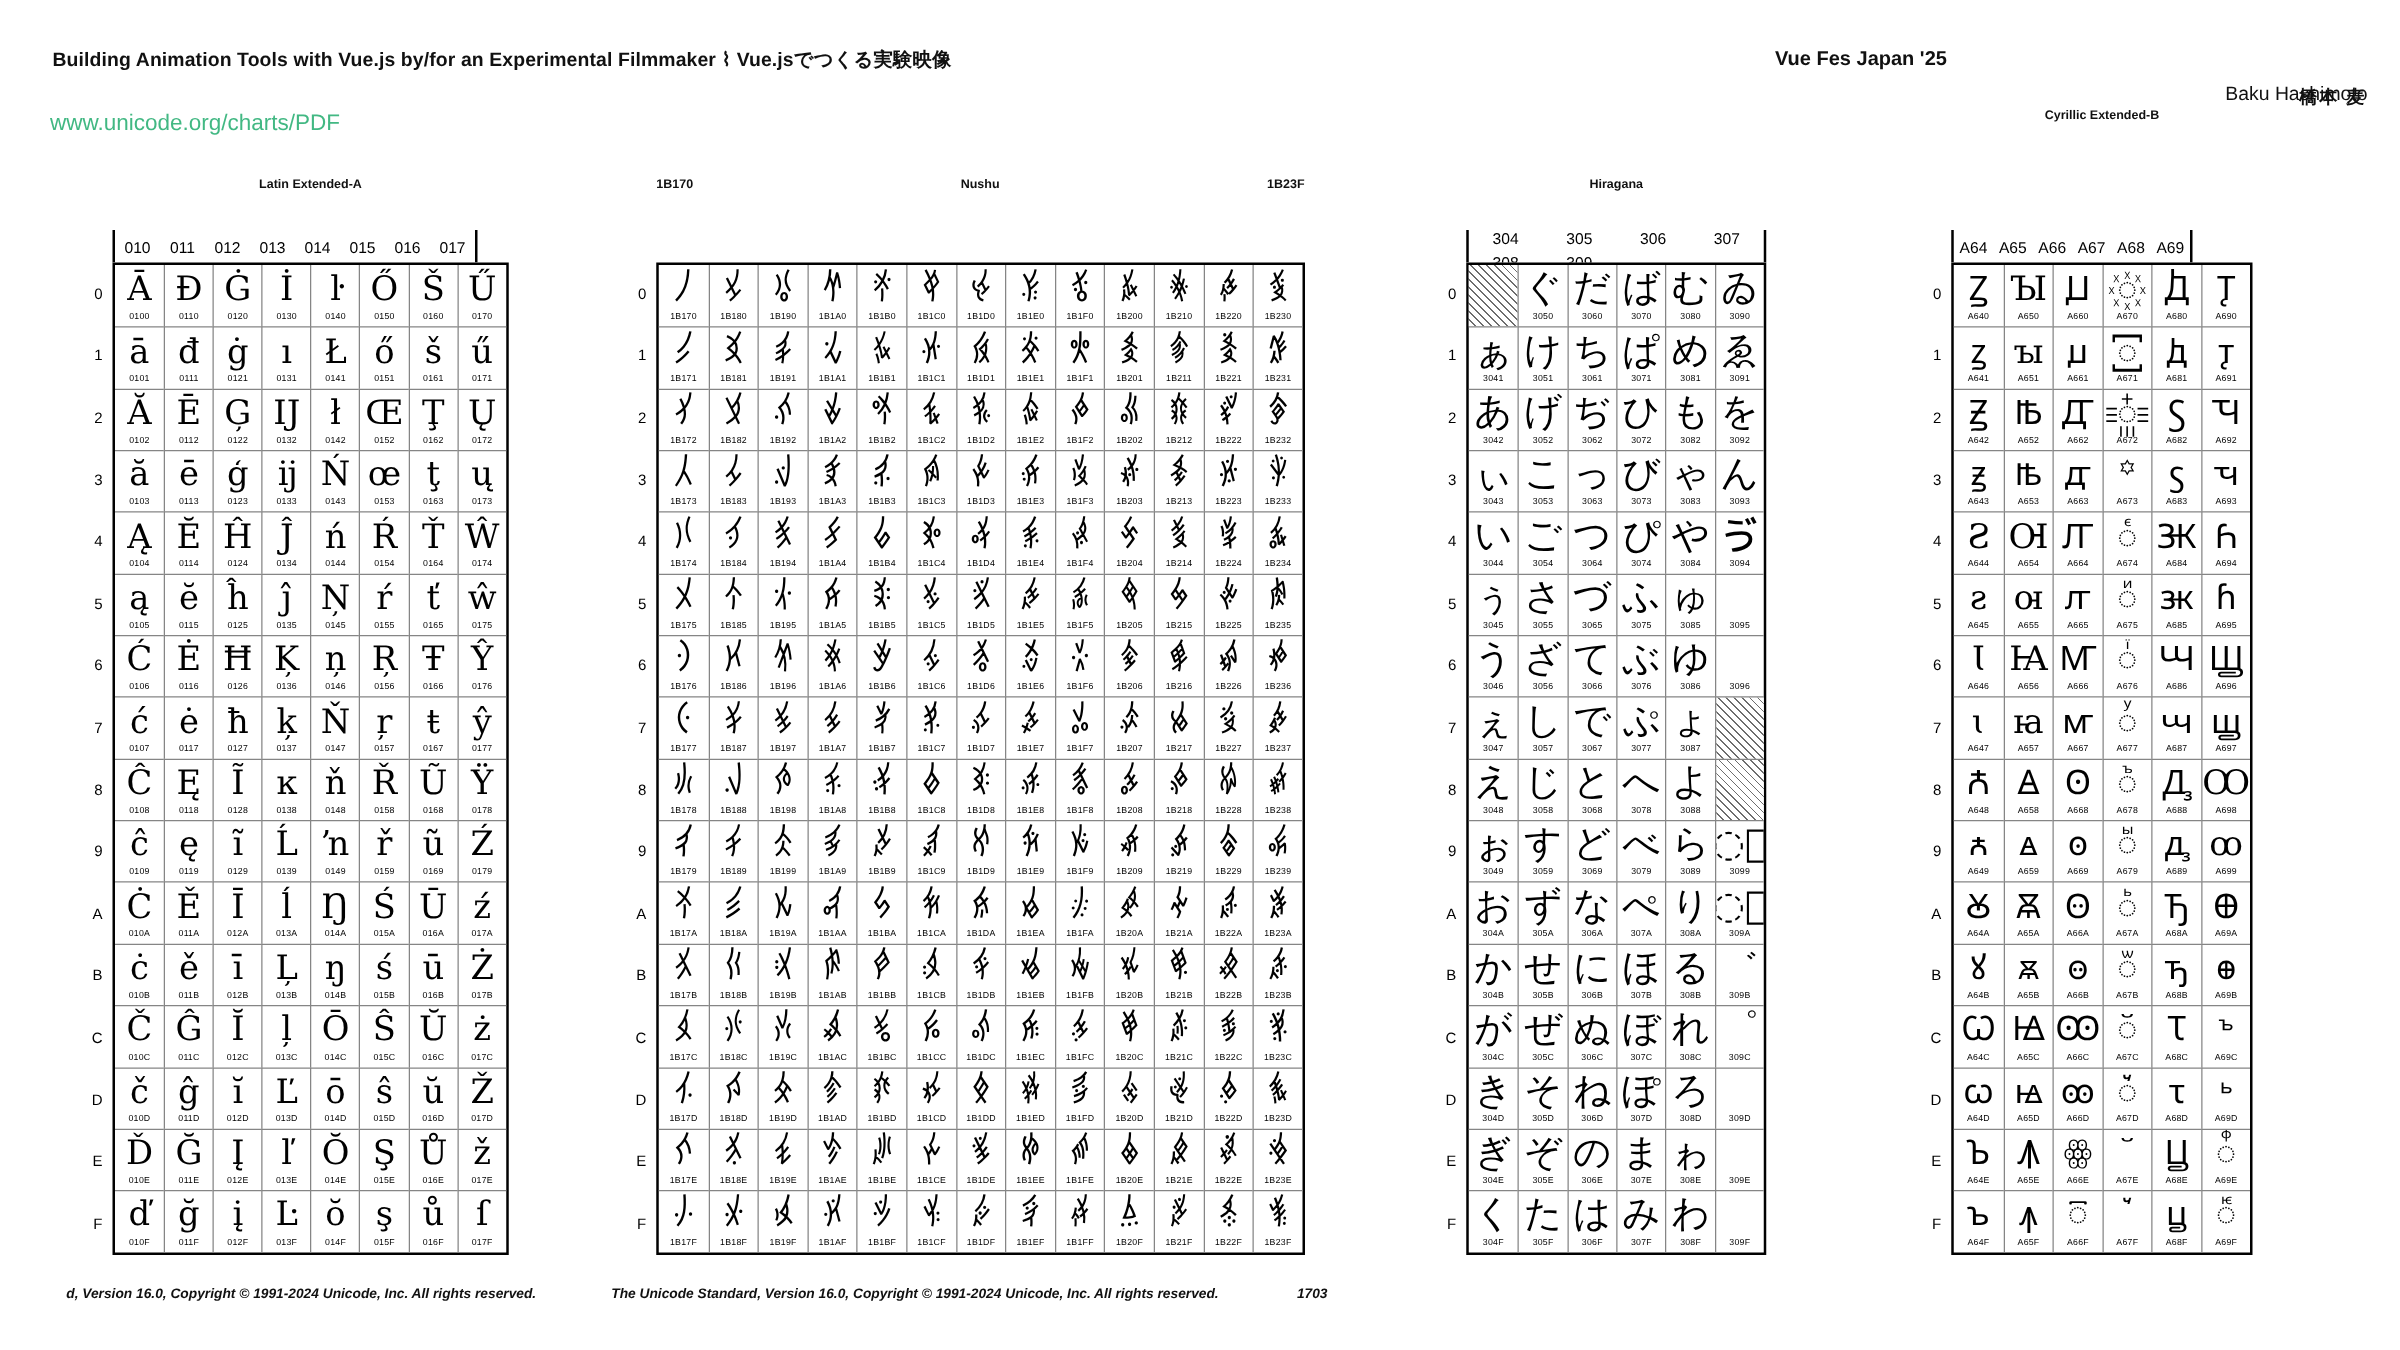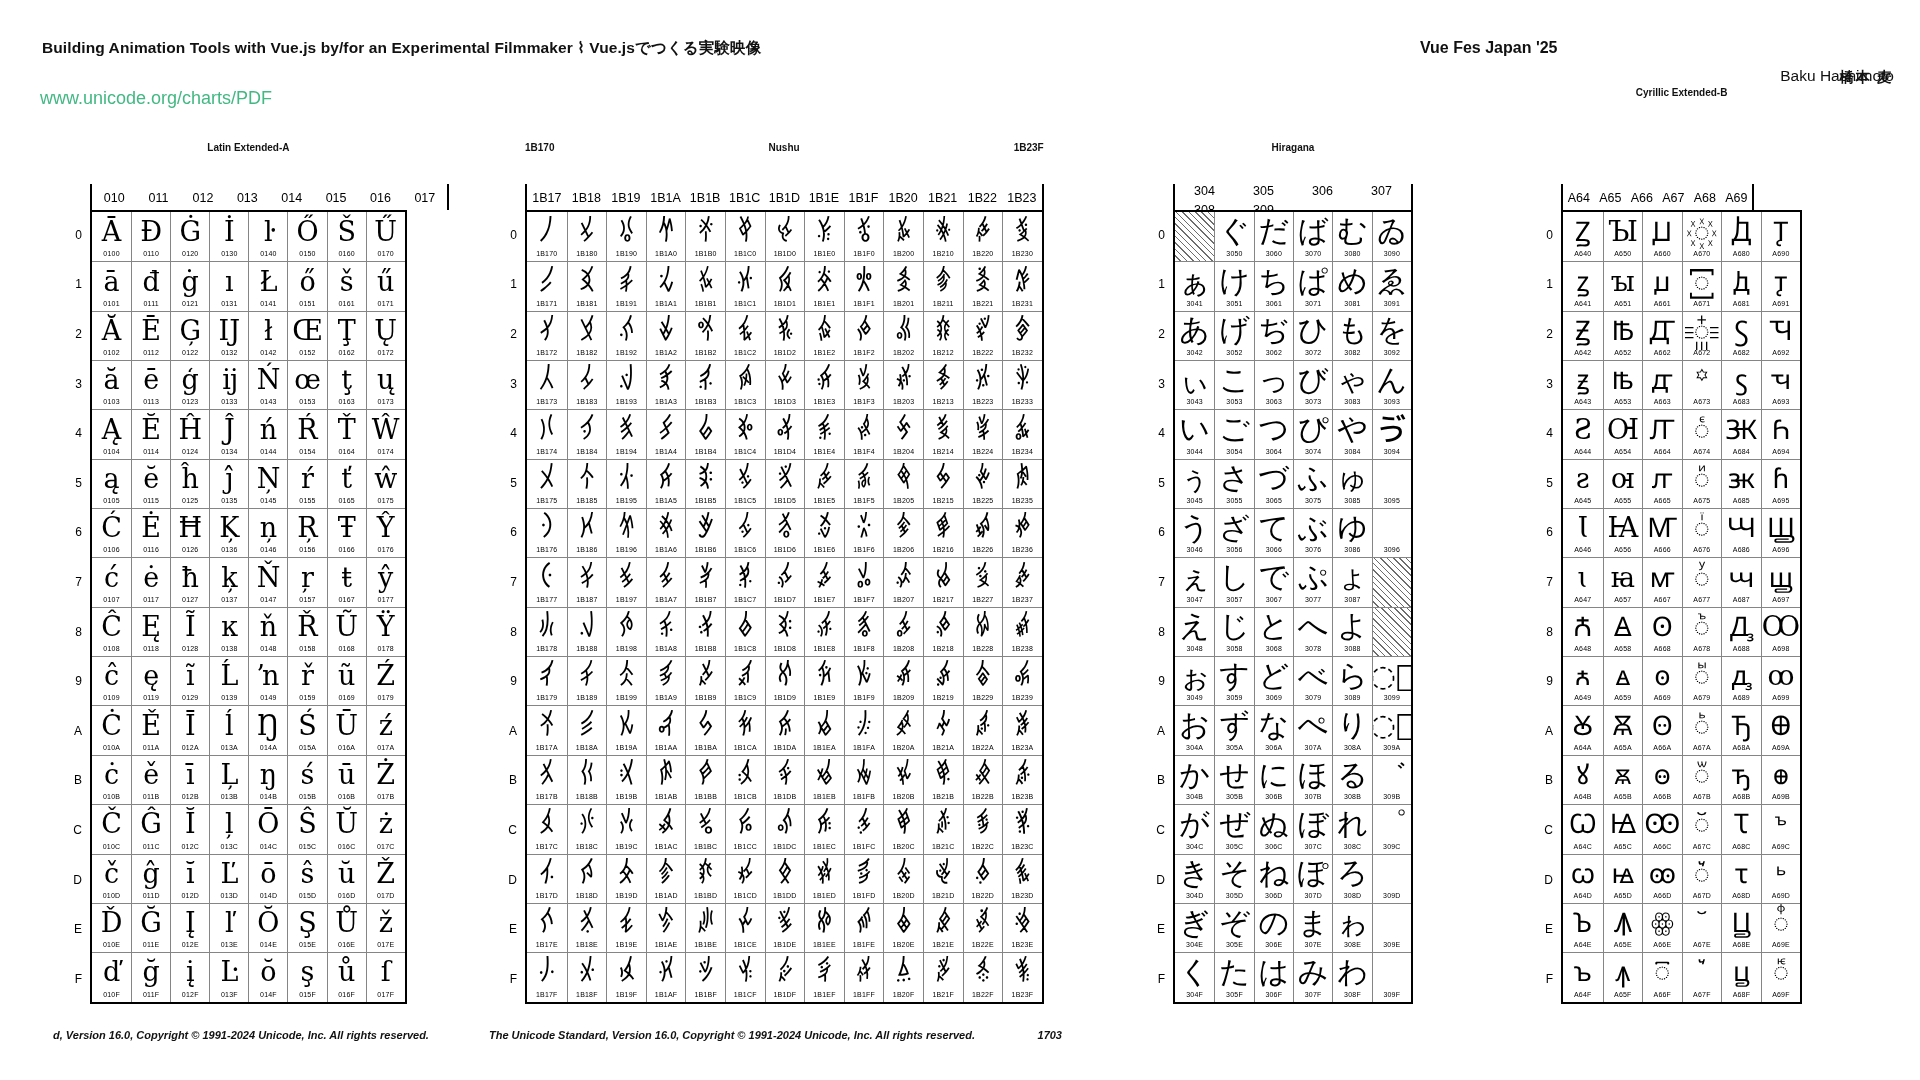--- a/index.html
+++ b/index.html
@@ -50,21 +50,21 @@
     <a class="site-link" href="#" style="color: rgb(66, 184, 131);">www.unicode.org/charts/PDF</a>
     <div class="event">Vue Fes Japan '25</div>
     <div class="author-en">Baku Hashimoto</div>
     <div class="author-ja">橋本 麦</div>
   </header>
   <main id="charts">
       <section class="chart chart-latin-extended-a" style="--glyph-size: 27px;">
         <div class="chart-title-row center" style="left: 90px; top: 142px; width: 316.8px;">
           <span class="chart-title">Latin Extended-A</span>
         </div>
-        <div class="col-headers" style="left: 90px; top: 184px; width: 359px; height: 26px; grid-template-columns: repeat(8, 1fr);">
+        <div class="col-headers" style="left: 90px; top: 184px; width: 292px; height: 26px; grid-template-columns: repeat(8, 1fr);">
           <span class="col-header">010</span>
           <span class="col-header">011</span>
           <span class="col-header">012</span>
           <span class="col-header">013</span>
           <span class="col-header">014</span>
           <span class="col-header">015</span>
           <span class="col-header">016</span>
           <span class="col-header">017</span>
         </div>
         <div class="row-labels" style="left: 60px; top: 210px; width: 24px; height: 793.6px; grid-template-rows: repeat(16, 1fr);">
@@ -601,35 +601,20 @@
         </div>
         <div class="chart-footer" style="left: 53px; top: 1029px; width: 420px;">
           <span class="footer-text">d, Version 16.0, Copyright © 1991-2024 Unicode, Inc. All rights reserved.</span>
         </div>
       </section>
       <section class="chart chart-nushu" style="--glyph-size: 23px;">
         <div class="chart-title-row" style="left: 525px; top: 142px; width: 518.7px;">
           <span class="chart-range-start">1B170</span>
           <span class="chart-title">Nushu</span>
           <span class="chart-range-end">1B23F</span>
-        </div>
-        <div class="col-headers" style="left: 525px; top: 184px; width: 518.7px; height: 26px; grid-template-columns: repeat(13, 1fr);">
-          <span class="col-header">1B17</span>
-          <span class="col-header">1B18</span>
-          <span class="col-header">1B19</span>
-          <span class="col-header">1B1A</span>
-          <span class="col-header">1B1B</span>
-          <span class="col-header">1B1C</span>
-          <span class="col-header">1B1D</span>
-          <span class="col-header">1B1E</span>
-          <span class="col-header">1B1F</span>
-          <span class="col-header">1B20</span>
-          <span class="col-header">1B21</span>
-          <span class="col-header">1B22</span>
-          <span class="col-header">1B23</span>
         </div>
         <div class="row-labels" style="left: 495px; top: 210px; width: 24px; height: 793.6px; grid-template-rows: repeat(16, 1fr);">
           <div class="row-label">0</div>
           <div class="row-label">1</div>
           <div class="row-label">2</div>
           <div class="row-label">3</div>
           <div class="row-label">4</div>
           <div class="row-label">5</div>
           <div class="row-label">6</div>
           <div class="row-label">7</div>

